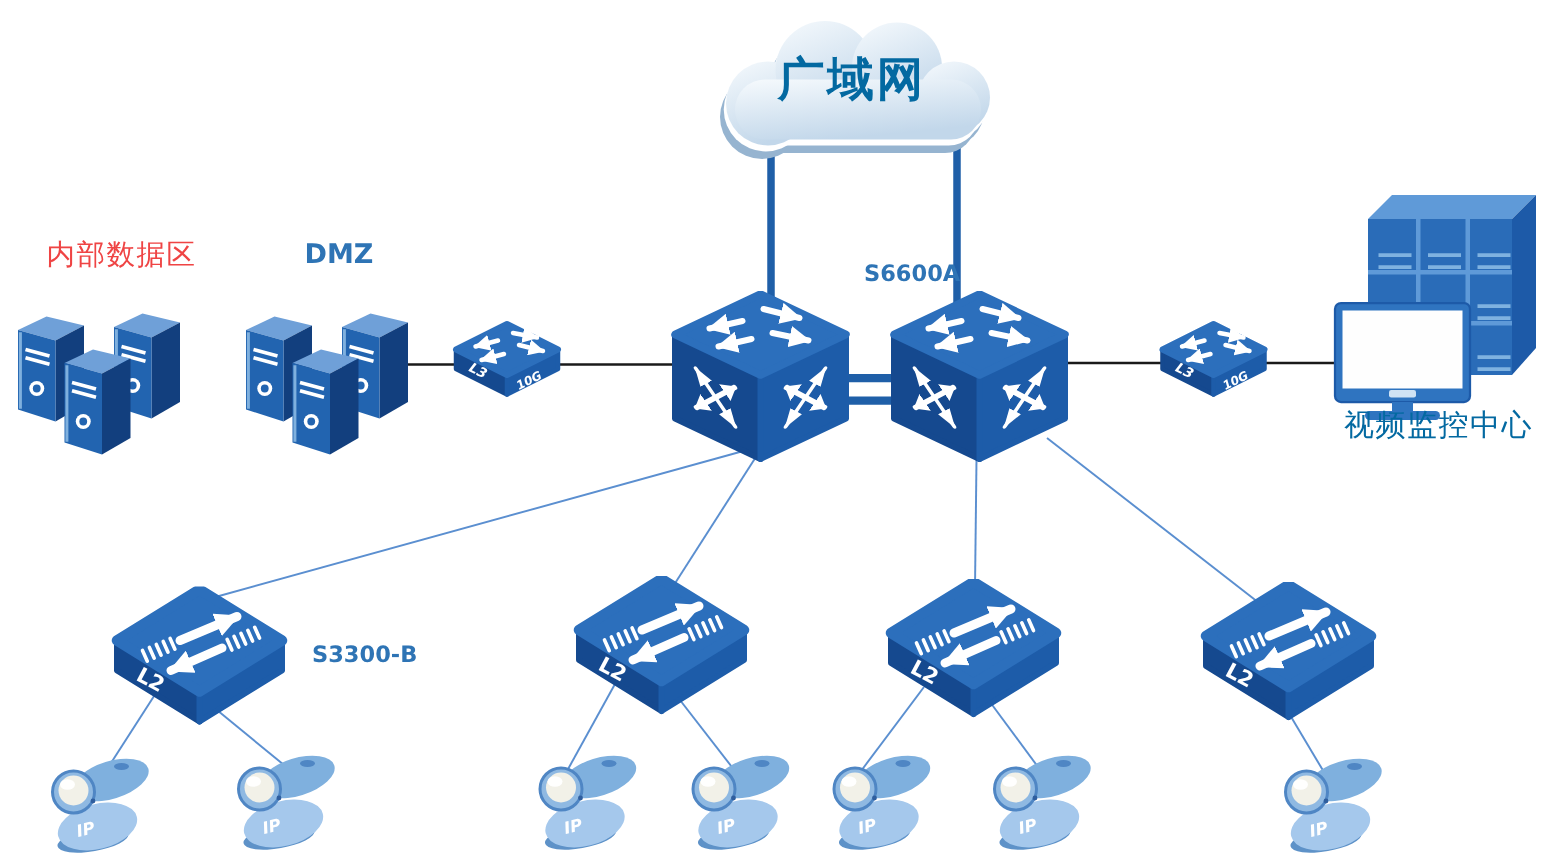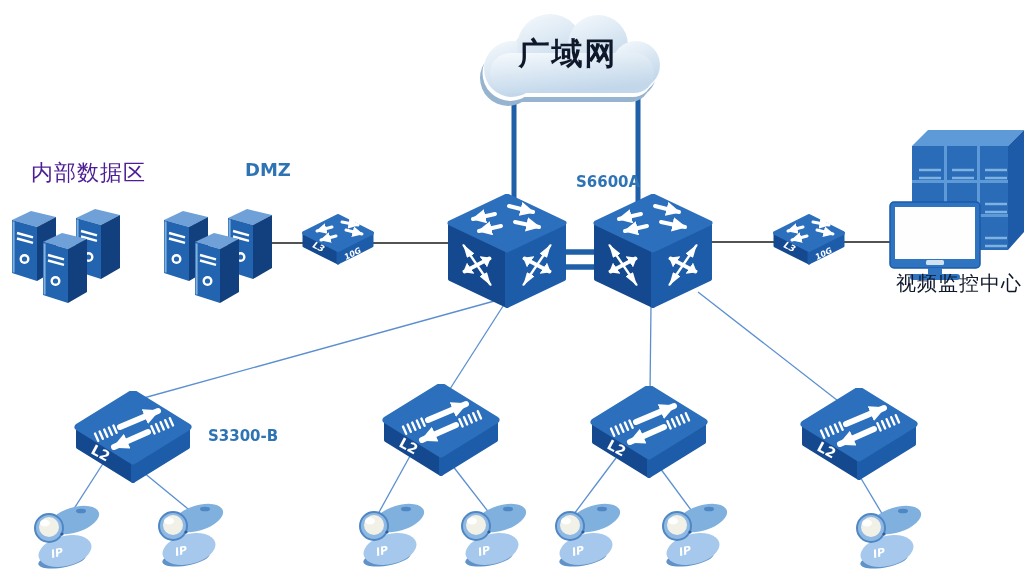--- a/index.html
+++ b/index.html
@@ -3,24 +3,24 @@
 <meta charset="utf-8">
 <style>
   html,body{margin:0;padding:0;background:#fff;}
   #stage{position:relative;width:1034px;height:578px;background:#ffffff;overflow:hidden;
          font-family:"DejaVu Sans","Liberation Sans",sans-serif;}
   #link-layer{position:absolute;left:0;top:0;z-index:1;}
   .device{position:absolute;z-index:2;}
   .device svg{display:block;}
   .lbl{position:absolute;z-index:3;white-space:nowrap;line-height:1.15;}
   .lbl-blue{color:#2E74B5;font-weight:bold;font-family:"DejaVu Sans","Liberation Sans",sans-serif;}
-  .lbl-cjk{font-family:"DejaVu Serif","Liberation Serif",serif;color:#0f172a;}
+  .lbl-cjk{font-family:"DejaVu Serif","Liberation Serif",serif;color:#0369a1;}
   .lbl-wan{left:460px;top:36px;width:216px;text-align:center;font-size:31px;font-weight:bold;letter-spacing:2px;}
-  .lbl-internal{left:31px;top:160px;font-size:22px;color:#4c1d95;letter-spacing:1px;}
-  .lbl-dmz{left:203px;top:160px;font-size:18px;margin-left:42px;}
+  .lbl-internal{left:31px;top:160px;font-size:19px;color:#ef4444;letter-spacing:1px;}
+  .lbl-dmz{left:203px;top:160px;font-size:18px;}
   .lbl-core{left:576px;top:174px;font-size:15px;}
   .lbl-access{left:208px;top:428px;font-size:15px;}
   .lbl-video{left:887px;top:272px;width:144px;text-align:center;font-size:20px;letter-spacing:1px;}
 </style>
 </head>
 <body>
 
 <div id="stage">
 
   <svg width="0" height="0" style="position:absolute">

